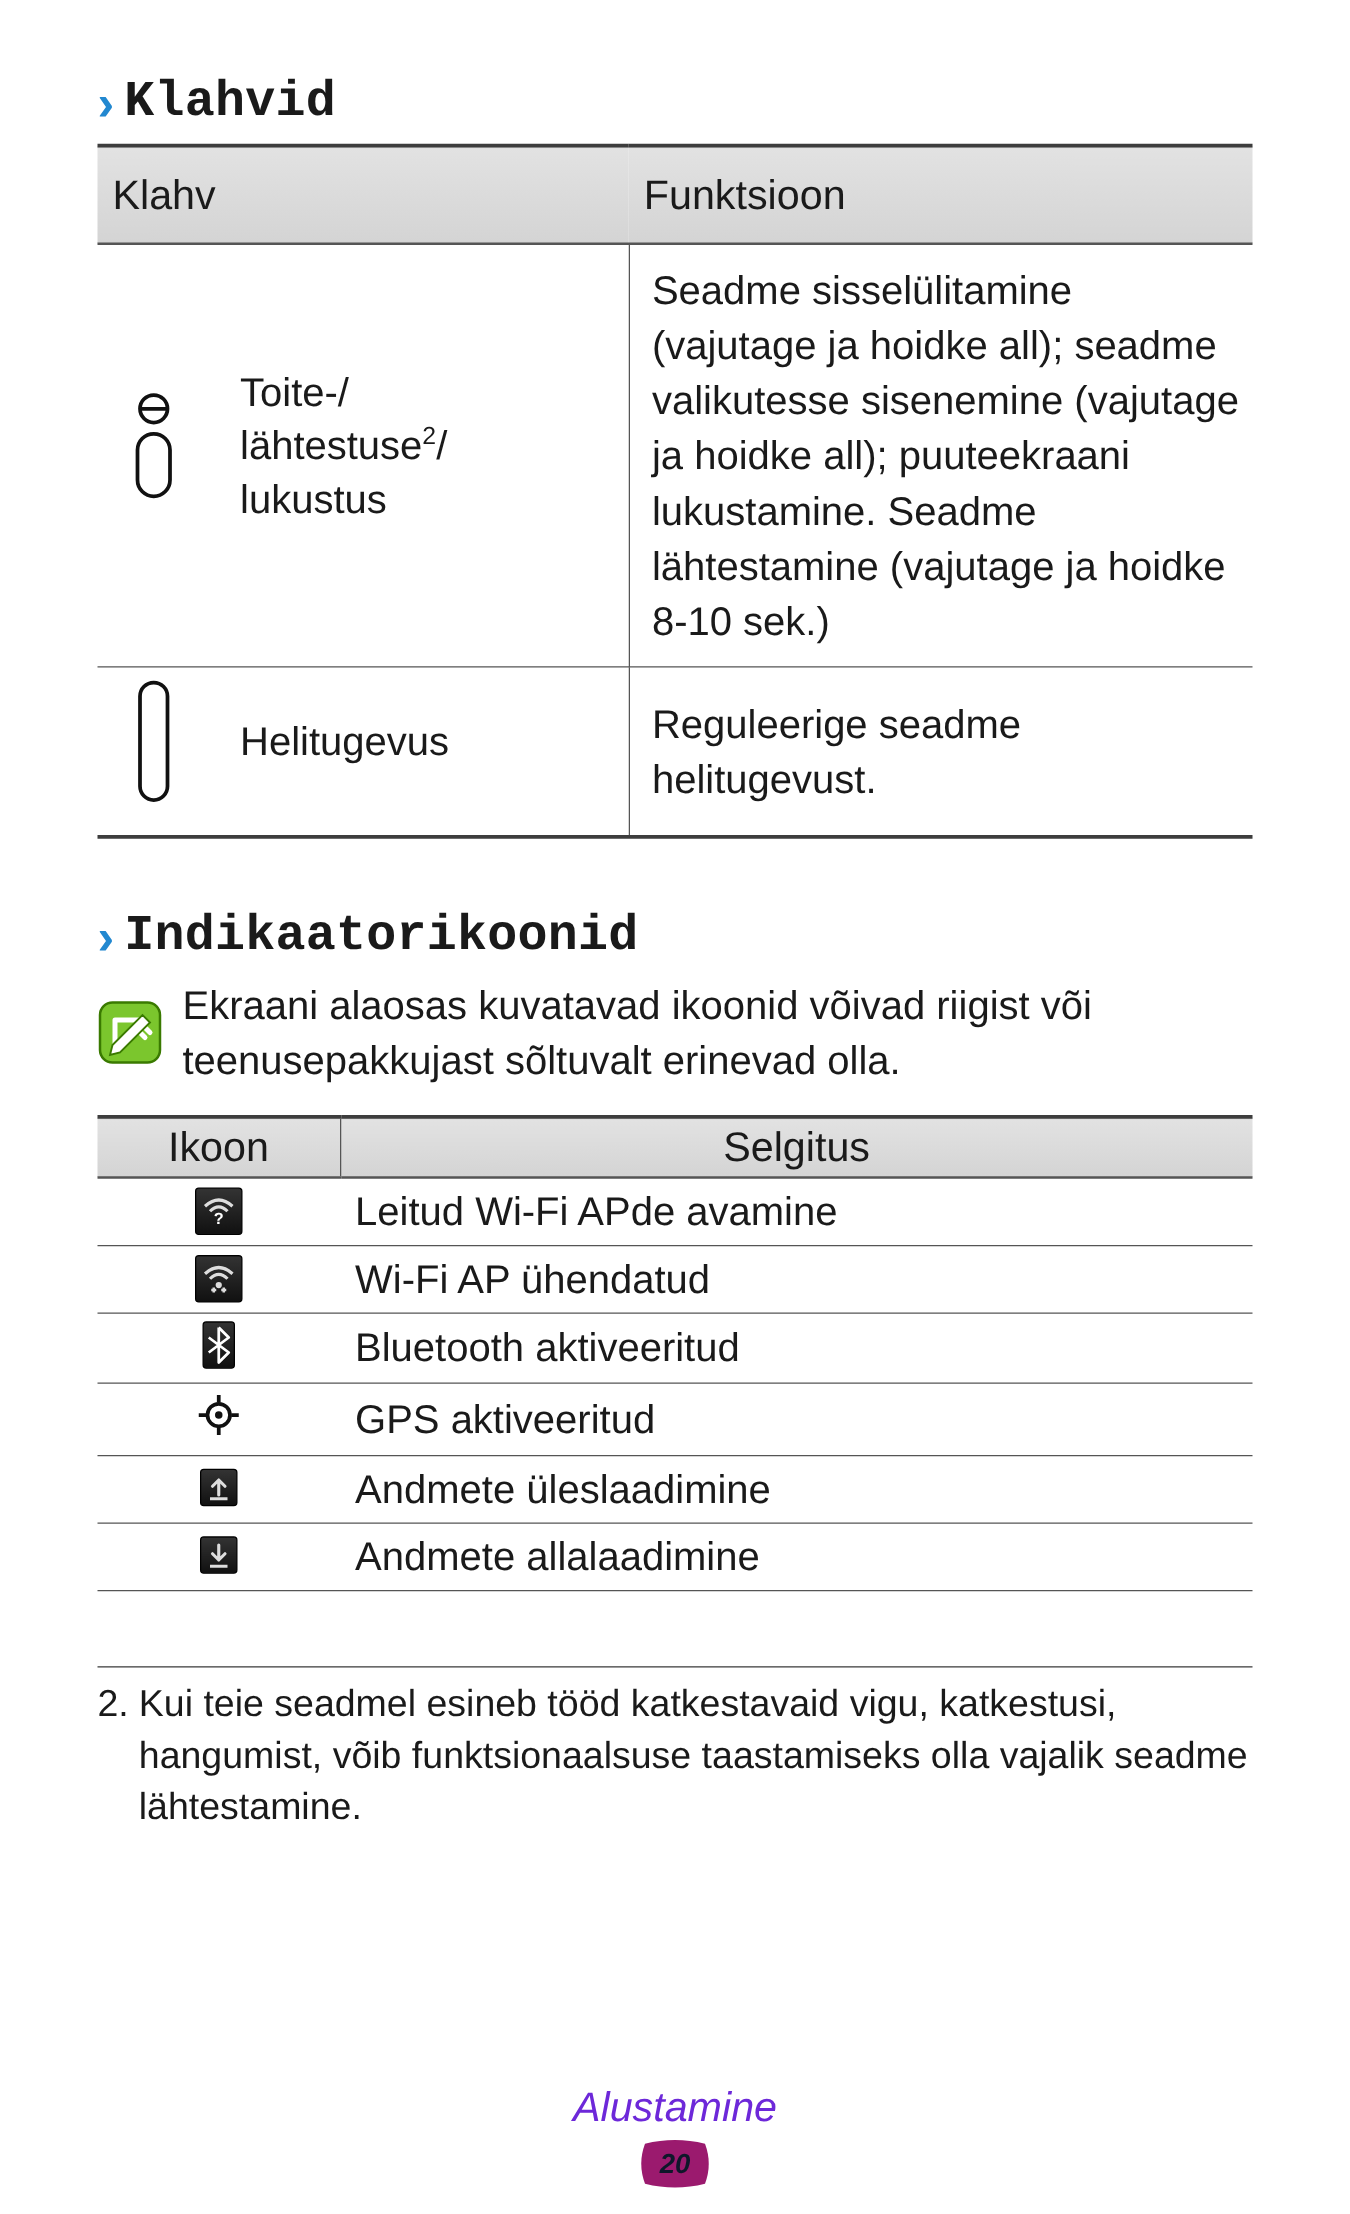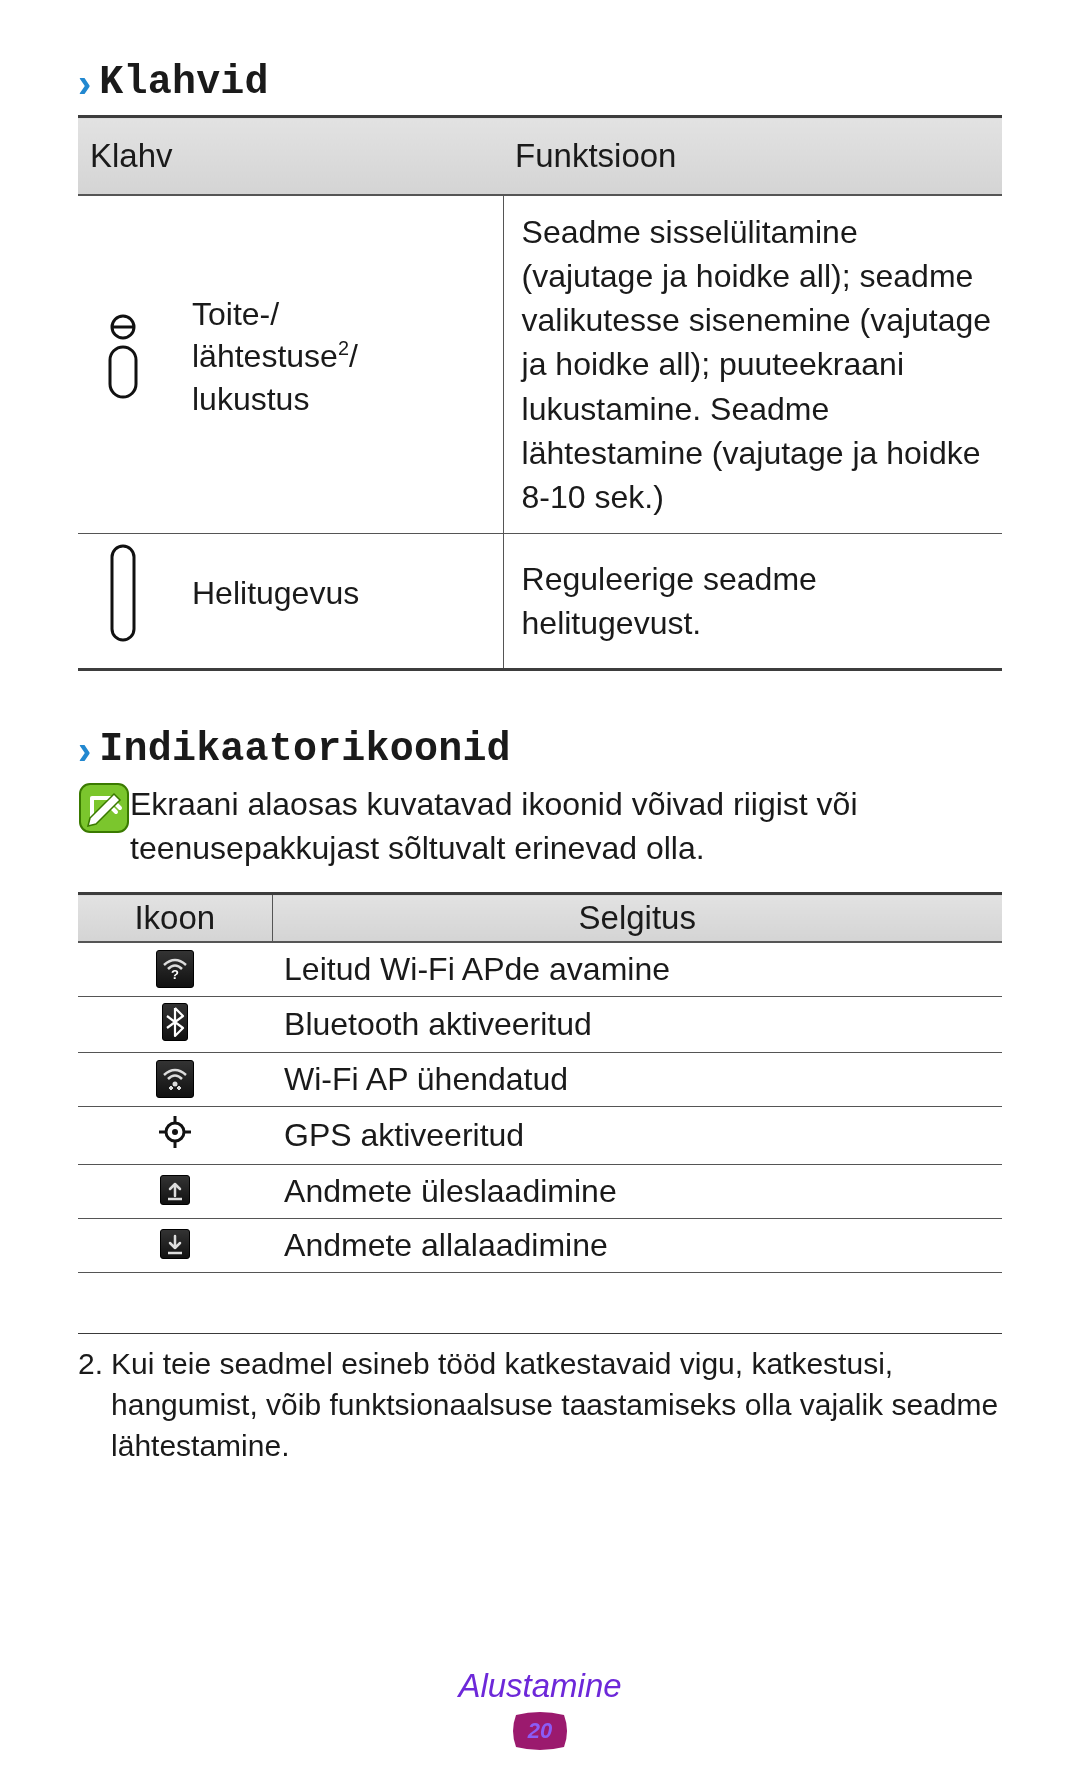--- a/index.html
+++ b/index.html
@@ -24,21 +24,21 @@
   .key-label { font-size: 32px; line-height: 1.32; }
   .func-td { padding: 14px 4px 14px 18px; }
   sup { font-size: 0.62em; vertical-align: super; }
 
   
   .power-btn svg { display:block; }
   
   .vol-btn svg { display:block; }
 
   
-  .note { display: flex; margin: 8px 0 22px 0; }
+  .note { display: flex; gap: 16px; margin: 8px 0 22px 0; align-items: center; }
   .note-icon { flex-shrink: 0; width: 52px; height: 52px; }
   .note-text { font-size: 32px; line-height: 1.38; }
 
   
   .tbl2 { width: 100%; border-collapse: collapse; }
   .tbl2 thead th { background: linear-gradient(#e2e2e2,#d4d4d4); border-top: 3px solid #3d3d3d; border-bottom: 2px solid #555; font-weight: 400; font-size: 33px; text-align: center; padding: 4px 12px; }
   .tbl2 thead th:first-child { width: 21%; border-right: 1.5px solid #555; }
   .tbl2 tbody td { border-bottom: 1.5px solid #555; font-size: 32px; padding: 8px 12px; }
   .tbl2 tbody td.icon-cell { text-align:center; padding: 6px 0; }
   .status-icon { display:inline-flex; align-items:center; justify-content:center; width: 38px; height: 38px; }
@@ -48,21 +48,21 @@
   
   .footnote-sep { border: none; border-top: 1.5px solid #3a3a3a; margin-top: 60px; }
   .footnote { font-size: 30px; line-height: 1.36; margin-top: 10px; display:flex; gap:8px; }
   .footnote .num { flex-shrink:0; }
 
   
   .footer { text-align:center; padding: 0 0 20px 0; }
   .footer-title { color: #6d28d9; font-style: italic; font-size: 33px; margin-bottom: 6px; }
   .page-badge { display:inline-flex; align-items:center; justify-content:center; width: 56px; height: 40px; position:relative; }
   .page-badge svg { position:absolute; top:0; left:0; }
-  .page-badge .pn { position:relative; color:#8b5cf6; font-style:italic; font-size:22px; font-weight:600; }
+  .page-badge .pn { position:relative; color:#0f172a; font-style:italic; font-size:22px; font-weight:600; }
 </style>
 </head>
 <body>
 
 <div class="page">
   <div class="main">
 
     <div class="section-head">
       <span class="chevron">›</span>
       <span class="section-title">Klahvid</span>
@@ -143,41 +143,41 @@
                   <path d="M4 8 Q15 -2 26 8" stroke="#ddd" stroke-width="2.5" fill="none"></path>
                   <path d="M8 12 Q15 5 22 12" stroke="#ddd" stroke-width="2.5" fill="none"></path>
                   <text x="15" y="22" font-size="13" fill="#fff" text-anchor="middle" font-weight="bold">?</text>
                 </svg>
             </span>
           </td>
           <td>Leitud Wi-Fi APde avamine</td>
         </tr>
         <tr>
           <td class="icon-cell">
-            <span class="status-icon dark" style="width:26px;height:38px;">
-              <svg width="20" height="32" viewBox="0 0 20 32">
-                  <path d="M10 2 L10 30 L18 22 L2 10 M10 2 L18 10 L2 22" stroke="#fff" stroke-width="2.2" fill="none" stroke-linejoin="round"></path>
-                </svg>
-            </span>
-          </td>
-          <td>Bluetooth aktiveeritud</td>
-        </tr>
-        <tr>
-          <td class="icon-cell">
             <span class="status-icon dark">
               <svg width="30" height="24" viewBox="0 0 30 24">
                   <path d="M4 8 Q15 -2 26 8" stroke="#ddd" stroke-width="2.5" fill="none"></path>
                   <path d="M8 12 Q15 5 22 12" stroke="#ddd" stroke-width="2.5" fill="none"></path>
                   <circle cx="15" cy="17" r="2.5" fill="#ddd"></circle>
                   <path d="M11 23 L11 19 M19 19 L19 23" stroke="#ddd" stroke-width="2"></path>
                   <path d="M9 21 L13 21 M17 21 L21 21" stroke="#ddd" stroke-width="2"></path>
                 </svg>
             </span>
           </td>
           <td>Wi-Fi AP ühendatud</td>
+        </tr>
+        <tr>
+          <td class="icon-cell">
+            <span class="status-icon dark" style="width:26px;height:38px;">
+              <svg width="20" height="32" viewBox="0 0 20 32">
+                  <path d="M10 2 L10 30 L18 22 L2 10 M10 2 L18 10 L2 22" stroke="#fff" stroke-width="2.2" fill="none" stroke-linejoin="round"></path>
+                </svg>
+            </span>
+          </td>
+          <td>Bluetooth aktiveeritud</td>
         </tr>
         <tr>
           <td class="icon-cell">
             <span class="status-icon">
               <svg width="36" height="36" viewBox="0 0 36 36">
                   <circle cx="18" cy="18" r="9" fill="none" stroke="#111" stroke-width="3"></circle>
                   <circle cx="18" cy="18" r="3" fill="#111"></circle>
                   <line x1="18" y1="2" x2="18" y2="8" stroke="#111" stroke-width="3"></line>
                   <line x1="18" y1="28" x2="18" y2="34" stroke="#111" stroke-width="3"></line>
                   <line x1="2" y1="18" x2="8" y2="18" stroke="#111" stroke-width="3"></line>

